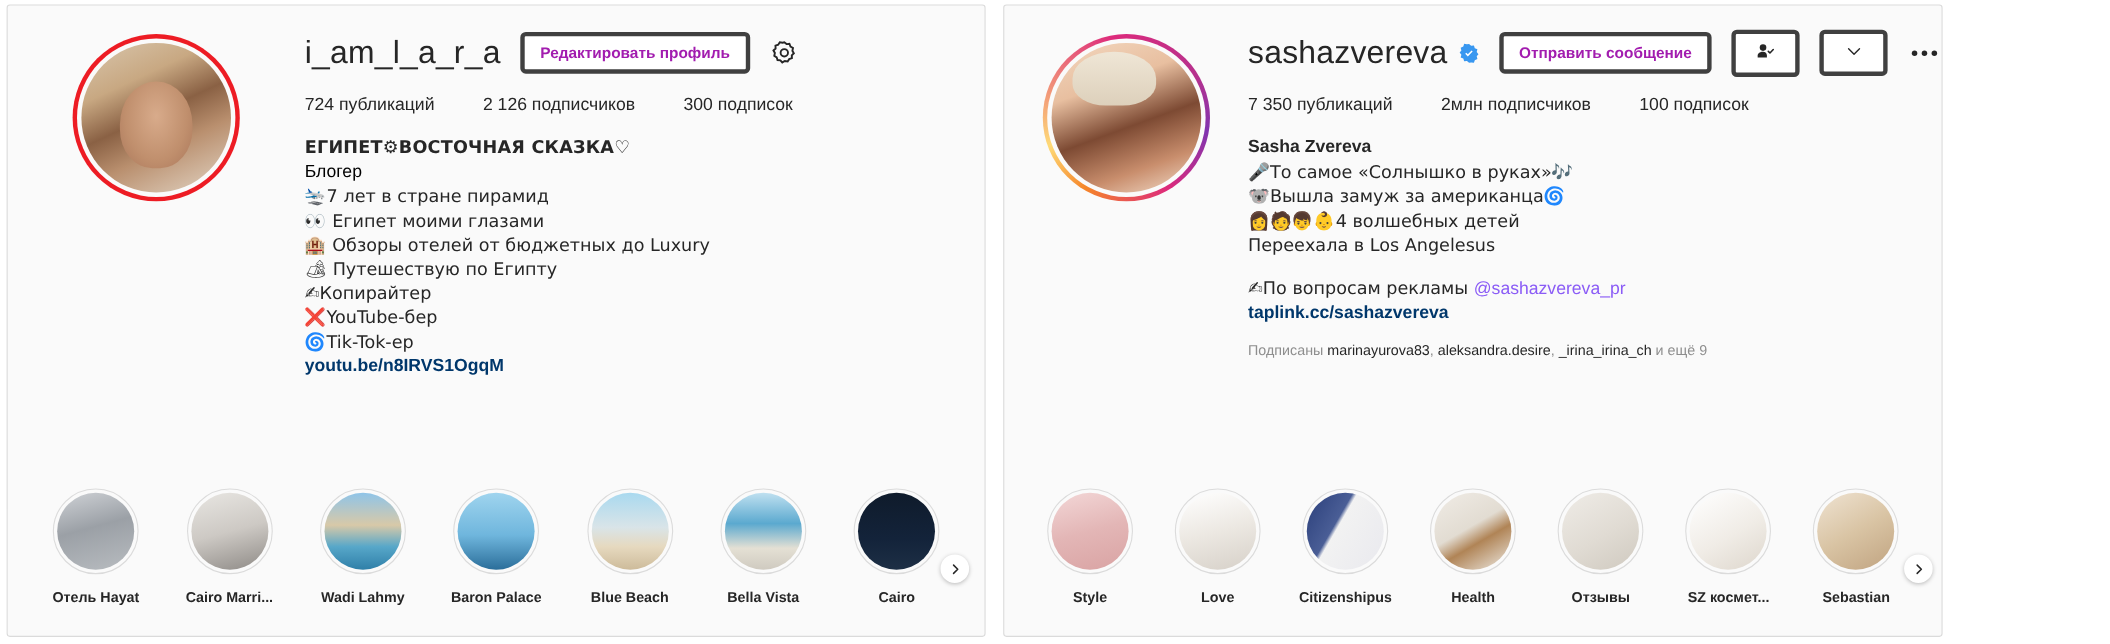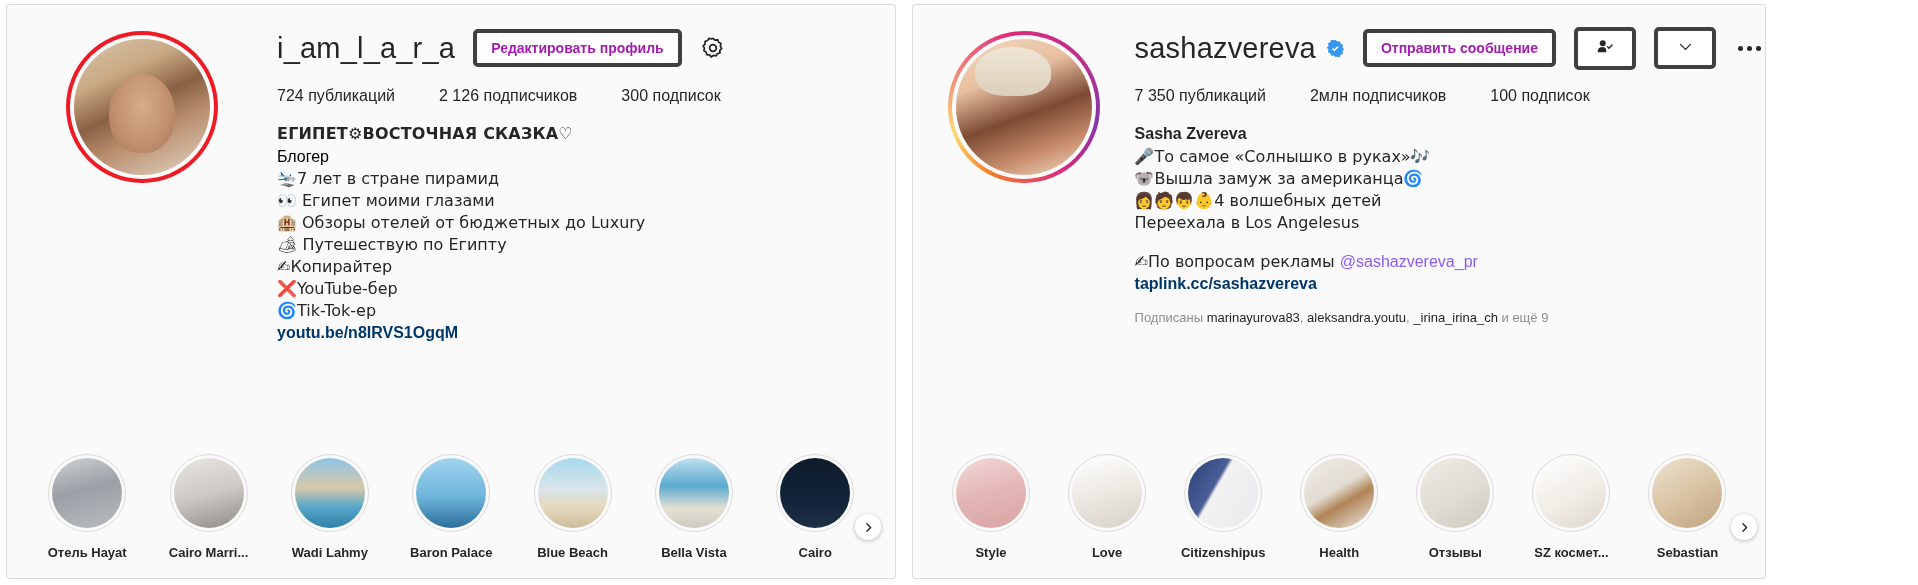--- a/index.html
+++ b/index.html
@@ -150,21 +150,21 @@
     font-size: 13px;
     color: #8e8e8e;
     margin-top: 14px;
     line-height: 18px;
   }
   .followed-by b { color: #262626; font-weight: 400; margin-top: 22px; }
 
   
   .highlights {
     position: absolute;
-    bottom: 0; left: 0; right: 0;
+    bottom: 10px; left: 0; right: 0;
     display: flex;
     padding: 0 26px 18px 26px;
     gap: 13px;
   }
   .hl {
     width: 112px;
     display: flex; flex-direction: column; align-items: center;
     cursor: pointer;
   }
   .hl-right { width: 112px; }
@@ -376,21 +376,21 @@
 
         <div class="bio">
           <div class="bio-name">Sasha Zvereva</div>
           <div class="line emoji">🎤То самое «Солнышко в руках»🎶</div>
           <div class="line emoji">🐨Вышла замуж за американца🌀</div>
           <div class="line emoji">👩🧑👦👶4 волшебных детей</div>
           <div class="line emoji">Переехала в Los Angelesus</div>
           <div class="gap"></div>
           <div class="line"><span class="emoji">✍По вопросам рекламы </span><span class="mention">@sashazvereva_pr</span></div>
           <div class="link">taplink.cc/sashazvereva</div>
-          <div class="followed-by"><span>Подписаны </span><b>marinayurova83</b>, <b>aleksandra.youtu</b>, <b>_irina_irina_ch</b><span> и ещё 9</span></div>
+          <div class="followed-by"><span>Подписаны </span><b>marinayurova83</b>, <b>aleksandra.desire</b>, <b>_irina_irina_ch</b><span> и ещё 9</span></div>
         </div>
 
       </div>
     </div>
 
     <div class="highlights">
       <div class="hl hl-right">
         <div class="hl-circle">
           <div class="hl-fill" style="background:linear-gradient(165deg,#f3d7d7 0%,#e3b6b6 50%,#d9a3a3 100%)"></div>
         </div>

